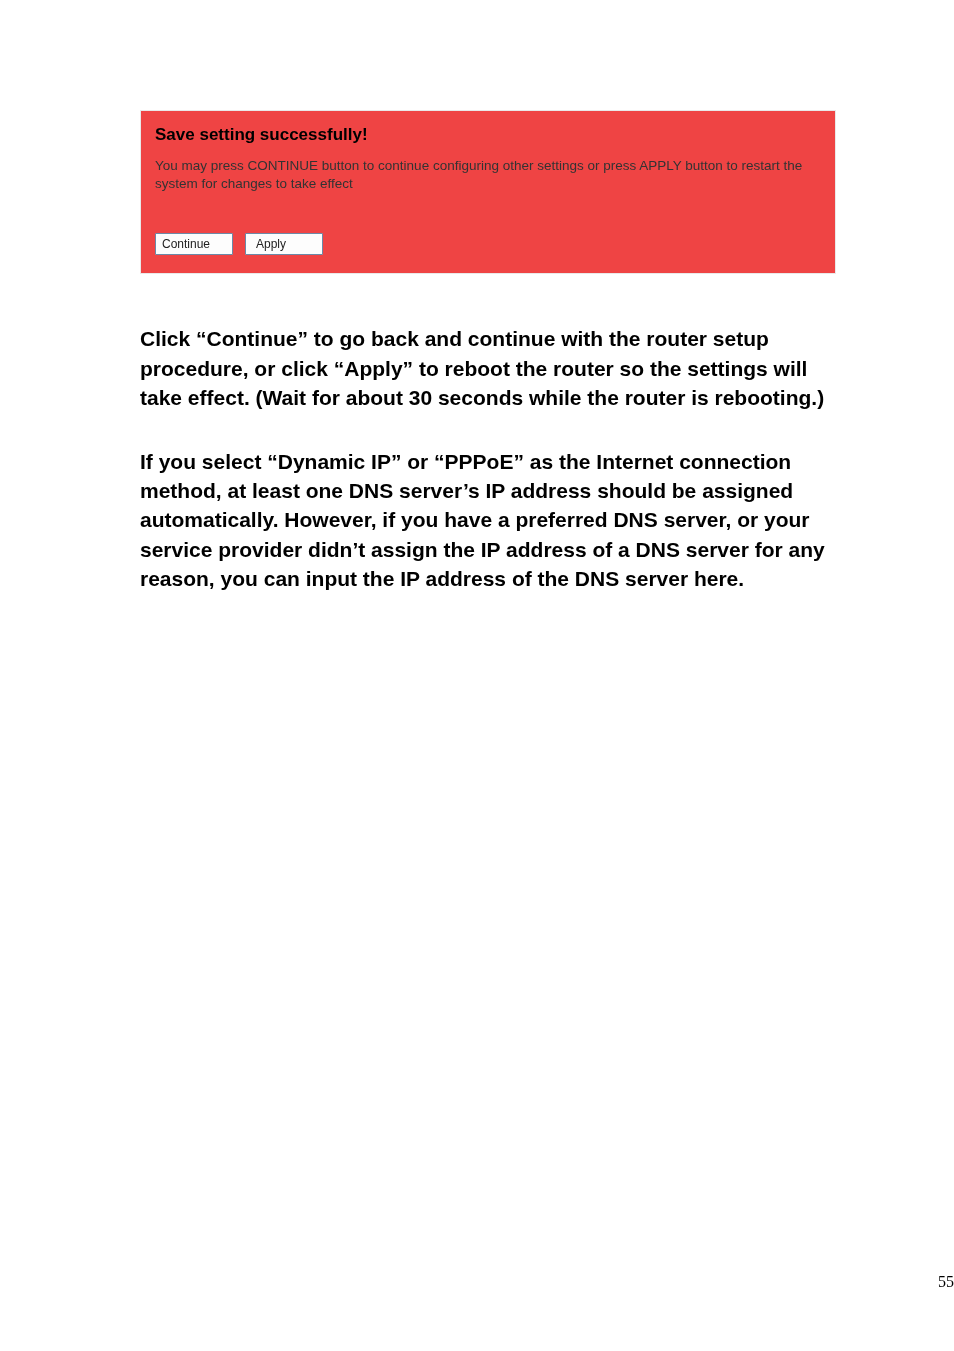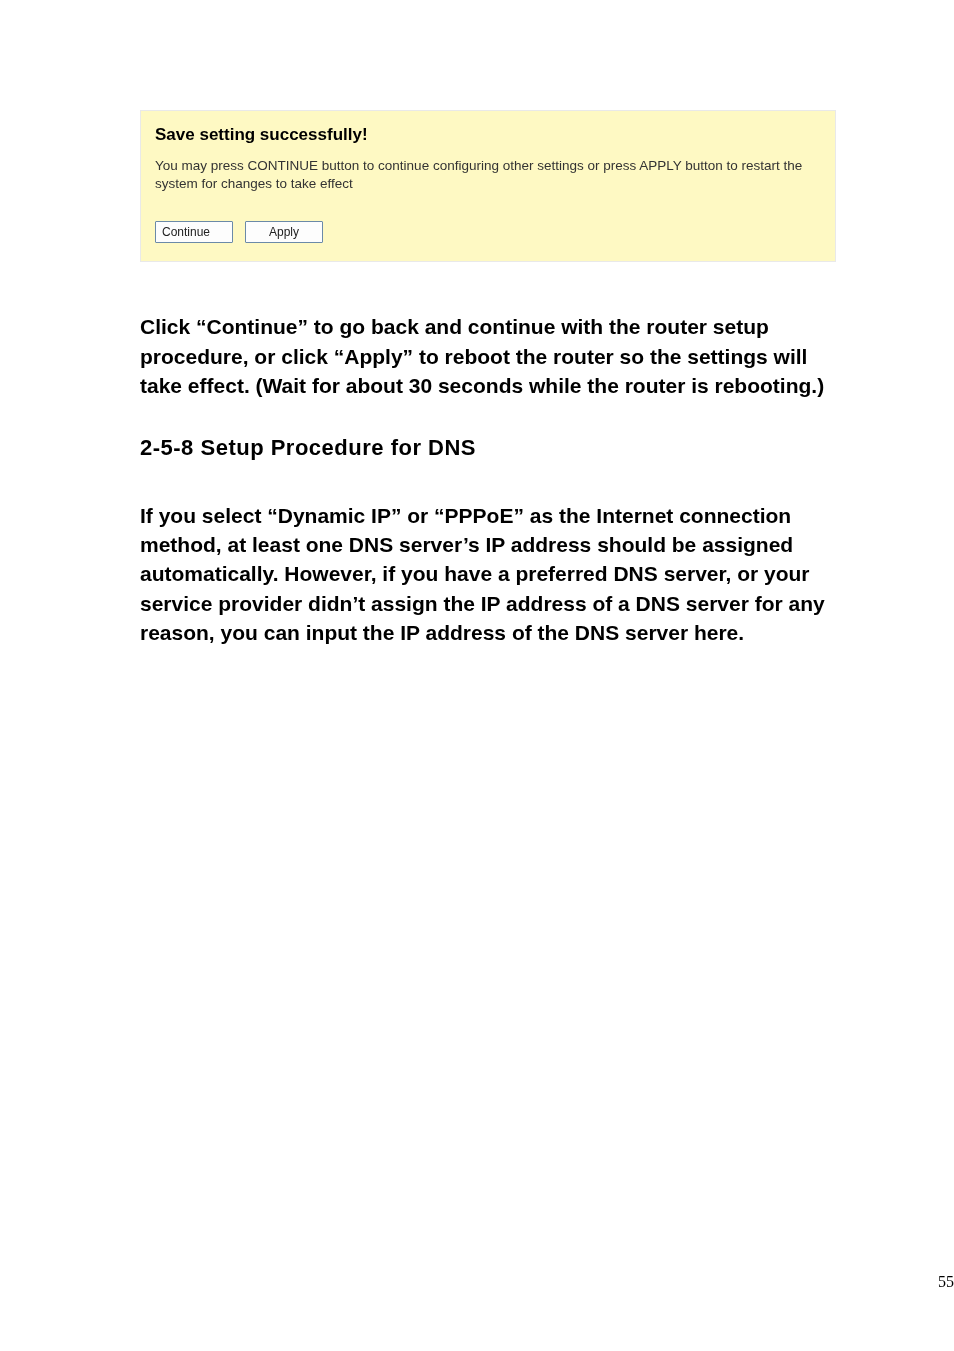--- a/index.html
+++ b/index.html
@@ -13,53 +13,53 @@
     color: #000;
   }
   .page {
     width: 954px;
     min-height: 1351px;
     position: relative;
     box-sizing: border-box;
     padding: 110px 118px 60px 140px;
   }
   .panel {
-    background: #fef9c3;
+    background: #ef4444;
     border: 1px solid #e9e9e9;
     padding: 12px 14px 18px 14px;
     margin-bottom: 50px;
   }
   .panel-title {
     font-weight: bold;
     font-size: 17px;
     color: #000;
     margin: 2px 0 12px 0;
   }
   .panel-desc {
     font-size: 13.5px;
     color: #333;
     line-height: 1.35;
-    margin-bottom: 28px;
+    margin-bottom: 40px;
   }
   .btn-row {
     display: flex;
     gap: 12px;
   }
   .win-btn {
     min-width: 78px;
     height: 22px;
     box-sizing: border-box;
     border: 1px solid #6b8aa8;
     background: #fdfdfd;
     font-family: Tahoma, Arial, sans-serif;
     font-size: 12px;
     color: #222;
     padding: 0 10px;
     cursor: pointer;
-    text-align: center;
+    text-align: left;
     border-radius: 1px;
   }
   .win-btn.continue {
     text-align: left;
     padding-left: 6px;
   }
   .body-text {
     font-size: 21px;
     line-height: 1.4;
     margin: 0 0 34px 0;
@@ -93,18 +93,17 @@
     <div class="panel-desc">You may press CONTINUE button to continue configuring other settings or press APPLY button to restart the system for changes to take effect</div>
     <div class="btn-row">
       <button class="win-btn continue">Continue</button>
       <button class="win-btn">Apply</button>
     </div>
   </div>
 
   <p class="body-text">Click “Continue” to go back and continue with the router setup procedure, or click “Apply” to reboot the router so the settings will take effect. (Wait for about 30 seconds while the router is rebooting.)</p>
 
 
-  <h2 class="section-heading">2-5-8 Setup Procedure for DNS</h2>
 
   <p class="body-text">If you select “Dynamic IP” or “PPPoE” as the Internet connection method, at least one DNS server’s IP address should be assigned automatically. However, if you have a preferred DNS server, or your service provider didn’t assign the IP address of a DNS server for any reason, you can input the IP address of the DNS server here.</p>
 
   <div class="page-number">55</div>
 </div>
 
 </body></html>

